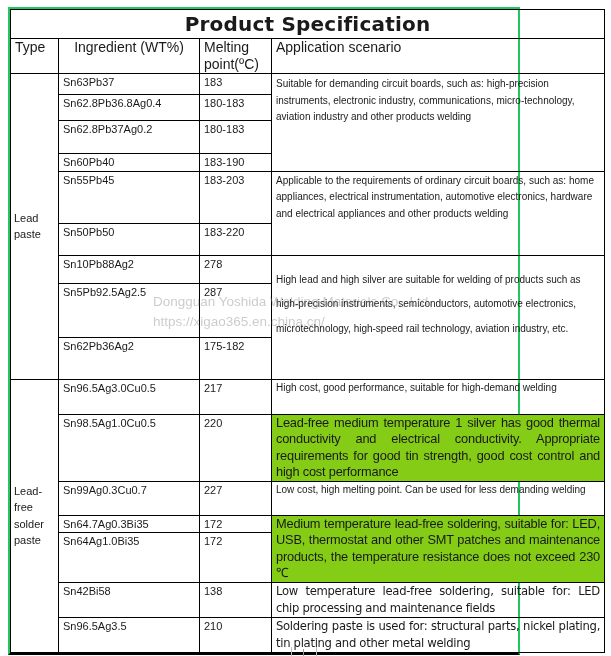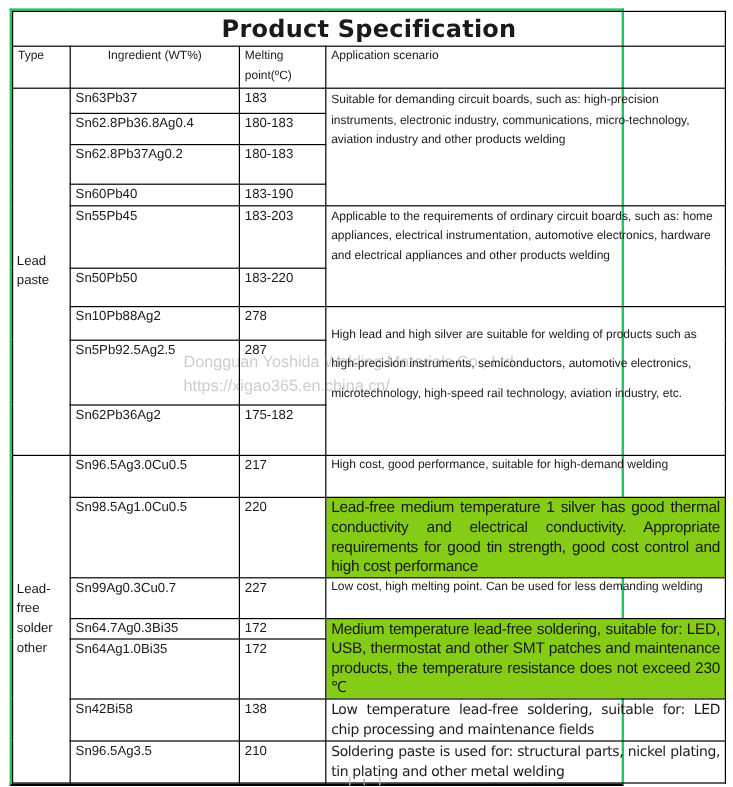--- a/index.html
+++ b/index.html
@@ -2,21 +2,21 @@
 <html><head>
 <meta charset="utf-8">
 <style>
   html, body { margin: 0; padding: 0; background: #ffffff; }
   body { width: 611px; height: 656px; position: relative; overflow: hidden;
          font-family: "Liberation Sans", sans-serif; color: #1a1a1a; }
   .tbl { position: absolute; left: 8px; top: 7px; width: 512px; border: 2px solid #22c55e; border-bottom: 2px solid #000; box-sizing: border-box; }
   table { border-collapse: collapse; width: 100%; table-layout: fixed; }
   td, th { border: 1px solid #000; vertical-align: top; padding: 0 4px; font-size: 11px; line-height: 16.5px; font-weight: normal; text-align: left; }
   .title { font-size: 20px; font-weight: bold; text-align: center; vertical-align: middle; height: 28px; padding: 0; font-family: "DejaVu Sans", sans-serif; letter-spacing: 0.2px; }
-  .hdr td { font-size: 10px; }
+  .hdr td { font-size: 14px; }
   .hdr .ing { text-align: center; }
   .type { vertical-align: middle; padding-left: 3px; }
   .app { font-size: 10px; line-height: 16.5px; }
   .app.spaced { line-height: 24.5px; padding-top: 12px; }
   .just { text-align: justify; text-align-last: left; }
   .hl { background: #84cc16; }
   .small { font-size: 11.6px; line-height: 17px; font-family: "DejaVu Sans", sans-serif; letter-spacing: -0.3px; }
   .narrow { font-size: 12.8px; letter-spacing: -0.2px; }
   .watermark { position: absolute; left: 153px; top: 292px; color: rgba(120,120,120,0.38); font-size: 13.5px; line-height: 20px; pointer-events: none; white-space: nowrap; }
   .scroll-stub { position: absolute; left: 291px; top: 647px; width: 26px; height: 9px; border-left: 1px solid #bbb; border-right: 1px solid #bbb; box-sizing: border-box; }
@@ -79,21 +79,21 @@
   <tr style="height:54px">
     <td>Sn5Pb92.5Ag2.5</td>
     <td>287</td>
   </tr>
   <tr style="height:42px">
     <td>Sn62Pb36Ag2</td>
     <td>175-182</td>
   </tr>
 
   <tr style="height:35px">
-    <td rowspan="7" class="type">Lead-free solder other</td>
+    <td rowspan="7" class="type">Lead-free solder paste</td>
     <td>Sn96.5Ag3.0Cu0.5</td>
     <td>217</td>
     <td class="app just">High cost, good performance, suitable for high-demand welding</td>
   </tr>
   <tr style="height:67px">
     <td>Sn98.5Ag1.0Cu0.5</td>
     <td>220</td>
     <td class="app just narrow hl">Lead-free medium temperature 1 silver has good thermal conductivity and electrical conductivity. Appropriate requirements for good tin strength, good cost control and high cost performance</td>
   </tr>
   <tr style="height:34px">

